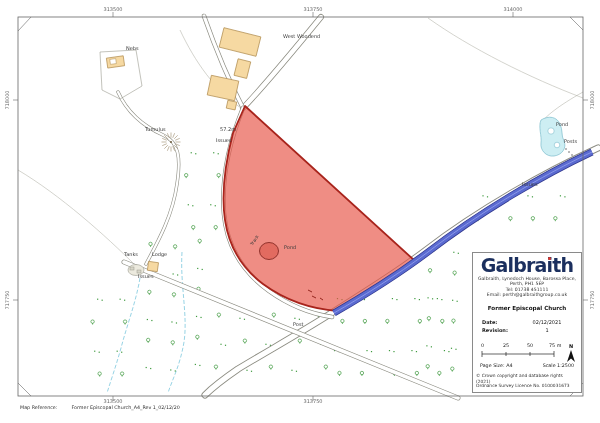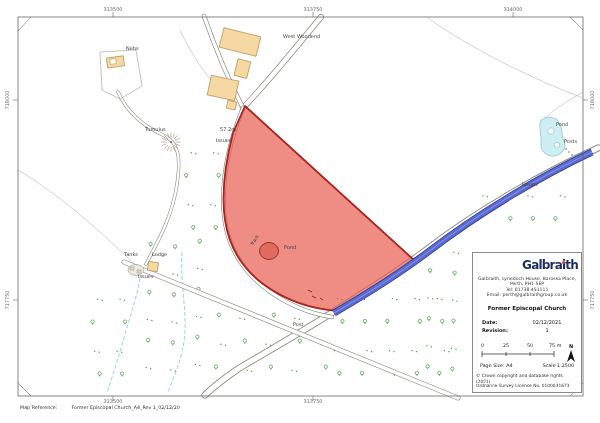--- a/index.html
+++ b/index.html
@@ -8,21 +8,21 @@
   svg.mapsvg{position:absolute;left:0;top:0;}
   .labels{position:absolute;left:0;top:0;width:600px;height:423px;pointer-events:none;}
   .map-label{position:absolute;font-size:5px;color:#3b3b3b;white-space:nowrap;transform-origin:left top;line-height:1;}
   .grid-label{position:absolute;font-size:5px;color:#666;white-space:nowrap;line-height:1;}
   .grid-label.h{transform:translateX(-50%);}
   .grid-label.v{transform:translate(-50%,-50%) rotate(-90deg);}
   
   .panel{position:absolute;left:472px;top:252px;width:110px;height:141px;background:#fff;
          border:1px solid #8a8a8a;box-sizing:border-box;display:flex;flex-direction:column;
          align-items:stretch;padding:2px 3px;z-index:5;}
-  .logo{position:relative;text-align:right;font-weight:bold;font-size:12px;letter-spacing:-0.8px;
+  .logo{position:relative;text-align:center;font-weight:bold;font-size:19px;letter-spacing:-0.8px;
         color:#1b2f5e;line-height:20px;height:20px;}
   .logo .li{position:relative;}
   .logo .li::after{content:"";position:absolute;left:50%;top:2.6px;width:3.4px;height:3.4px;
         margin-left:-1.7px;border-radius:50%;background:#e0362c;}
   .addr{text-align:center;font-size:4.6px;line-height:5.4px;color:#333;margin-top:1px;}
   .ptitle{text-align:center;font-weight:bold;font-size:5.6px;color:#111;margin-top:7px;}
   .meta{margin-top:7px;font-size:5px;color:#222;}
   .meta .row{display:flex;height:8px;align-items:center;}
   .meta .lab{font-weight:bold;width:34px;padding-left:6px;}
   .meta .val{flex:1;text-align:center;}

